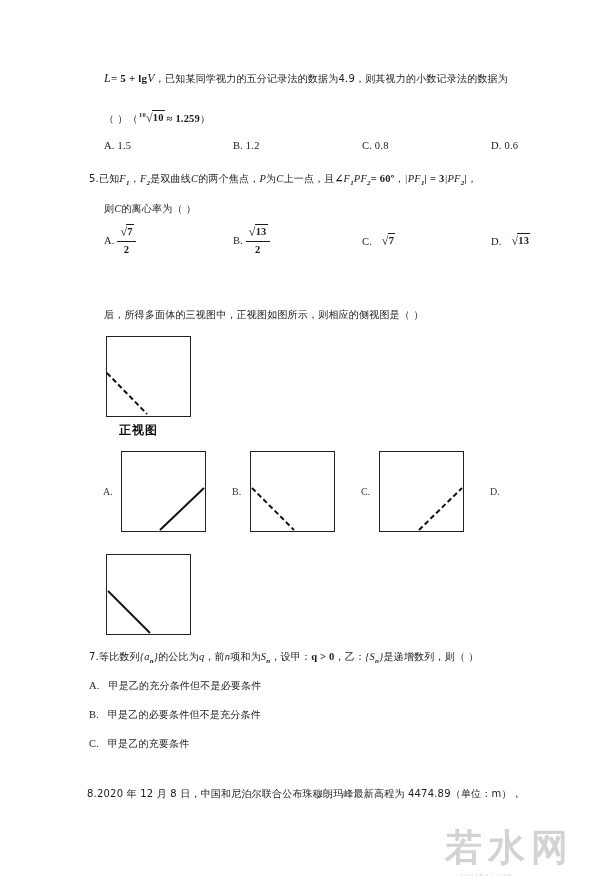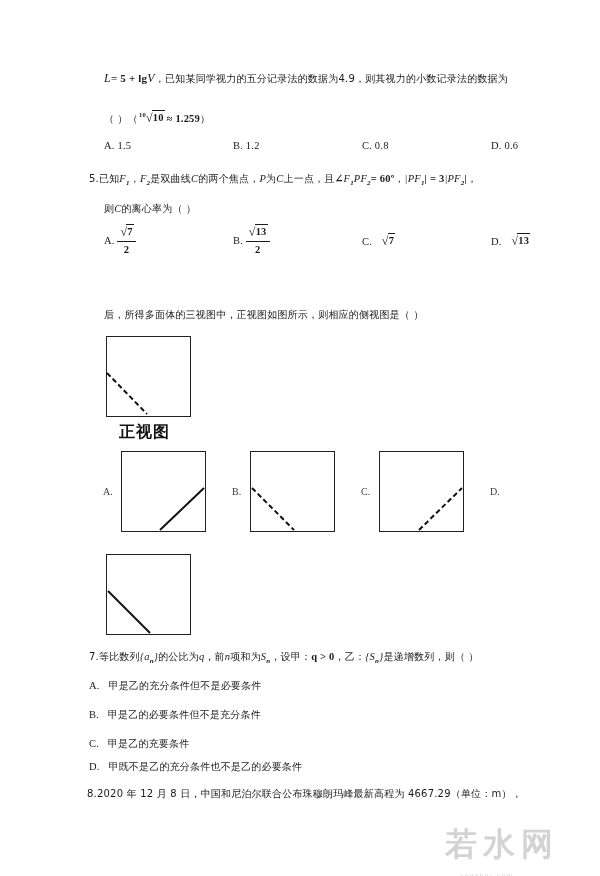--- a/index.html
+++ b/index.html
@@ -92,36 +92,36 @@
     background: #ffffff;
     box-sizing: border-box;
   }
   .fig-svg {
     position: absolute;
     overflow: visible;
   }
   .fig-label {
     position: absolute;
     font-family: "DejaVu Sans", "Liberation Sans", sans-serif;
-    font-size: 16px;
+    font-size: 12px;
     font-weight: bold;
     letter-spacing: 1px;
     color: #111111;
   }
   .opt-letter {
     position: absolute;
     font-family: "Liberation Serif", "DejaVu Serif", serif;
     font-size: 10px;
     color: #3b3b3b;
   }
   
   .wm-big {
     position: absolute;
     font-family: "DejaVu Sans", "Liberation Sans", sans-serif;
-    font-size: 32px;
+    font-size: 37px;
     font-weight: bold;
     color: rgba(120,120,120,0.33);
     letter-spacing: 6px;
     white-space: nowrap;
     user-select: none;
   }
   .wm-small {
     position: absolute;
     font-family: "DejaVu Sans", "Liberation Sans", sans-serif;
     font-size: 13px;
@@ -246,25 +246,21 @@
     <span class="cn" style="margin-left:6px">甲是乙的必要条件但不是充分条件</span>
   </div>
   <div class="ln" style="left:68px; top:671px;">
     <span>A.</span>
     <span class="cn" style="margin-left:6px">甲是乙的充分条件但不是必要条件</span>
   </div>
   <div class="ln" style="left:68px; top:729px;">
     <span>C.</span>
     <span class="cn" style="margin-left:6px">甲是乙的充要条件</span>
   </div>
-  <div class="ln" style="left:68px; top:752px;">
-    <span>D.</span>
-    <span class="cn" style="margin-left:6px">甲既不是乙的充分条件也不是乙的必要条件</span>
-  </div>
 
   <div class="ln" style="left:66px; top:779px;">
-    <span class="cn">8.</span><span class="cn">2020 年 12 月 8 日，中国和尼泊尔联合公布珠穆朗玛峰最新高程为 4667.29（单位：m），</span>
+    <span class="cn">8.</span><span class="cn">2020 年 12 月 8 日，中国和尼泊尔联合公布珠穆朗玛峰最新高程为 4474.89（单位：m），</span>
   </div>
 
   <div class="wm-big" style="left:424px; top:815px;">若水网</div>
   <div class="wm-tiny" style="left:440px; top:864px;">ruoshui.com</div>
 
 </div>
 
 </body></html>

